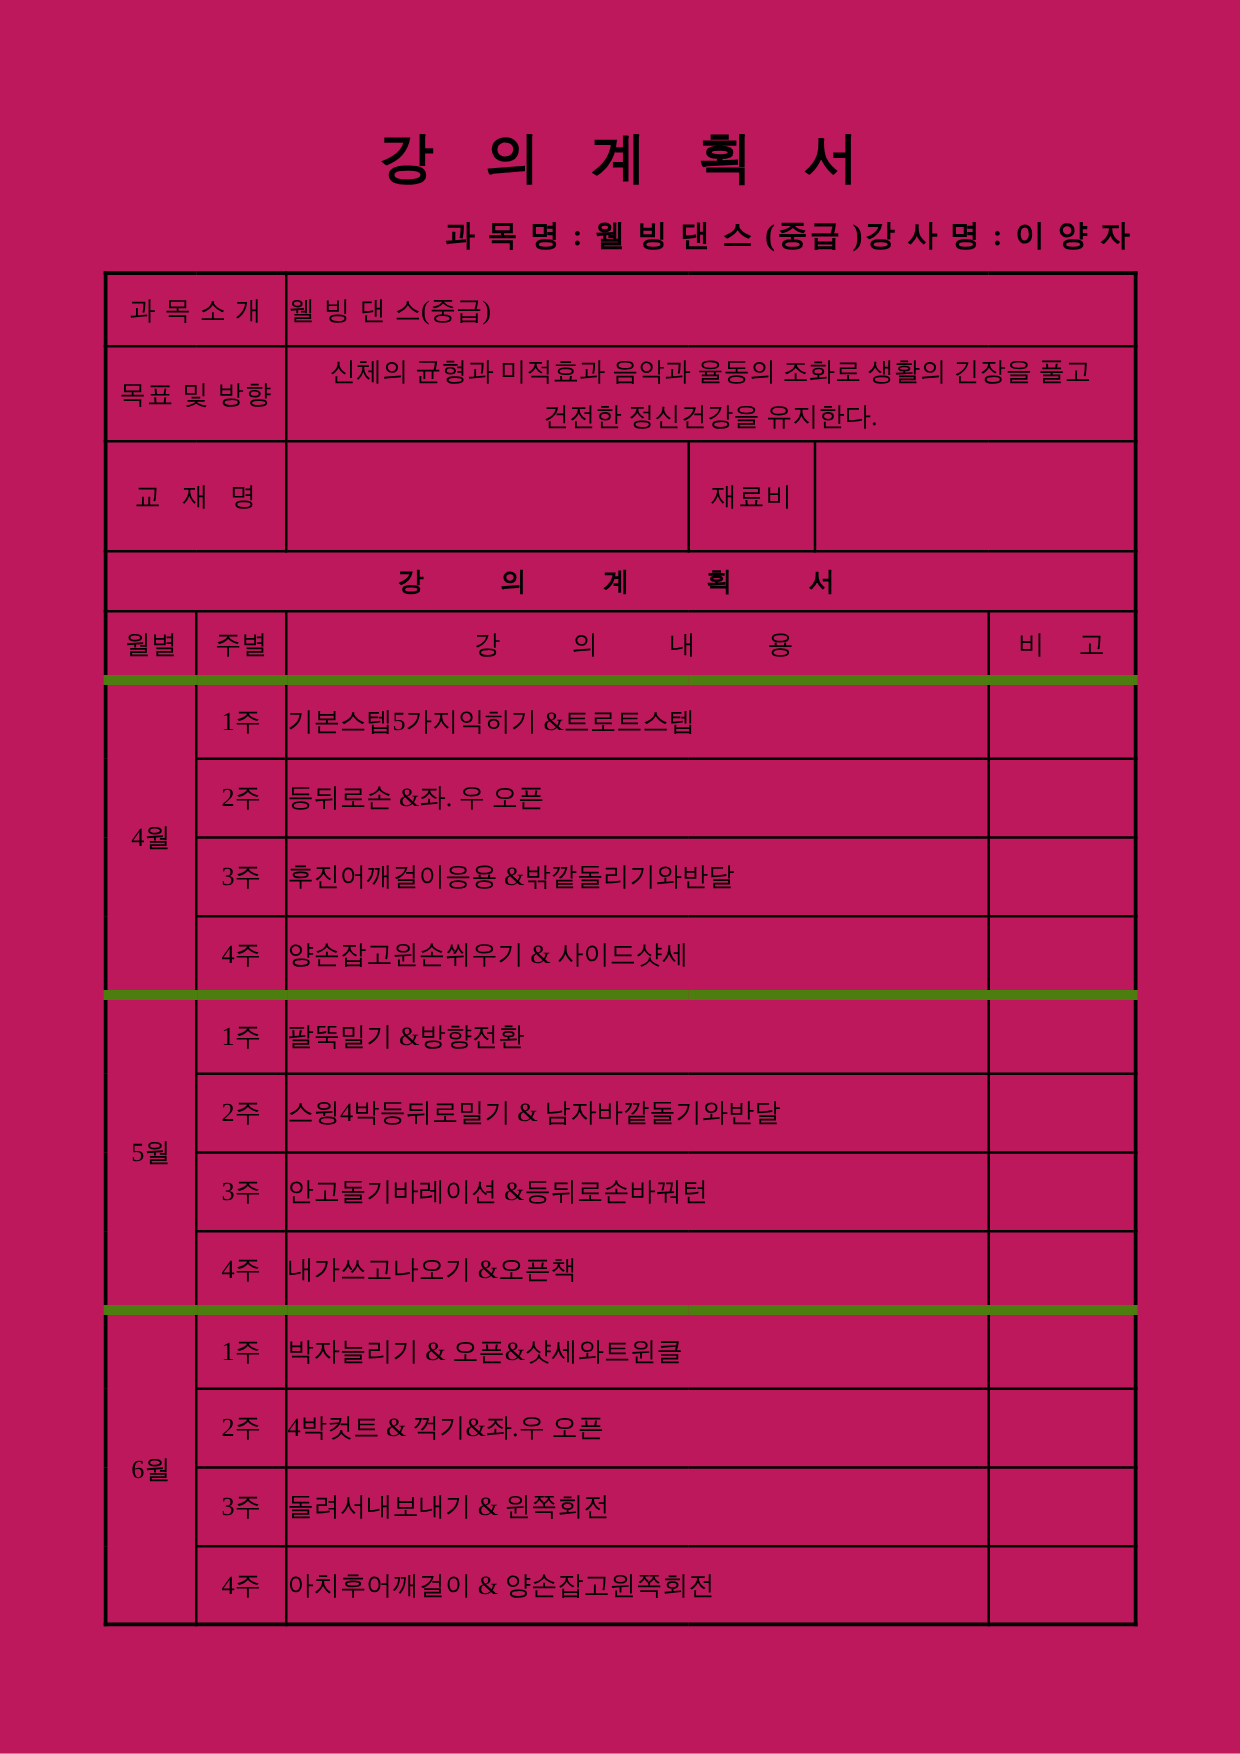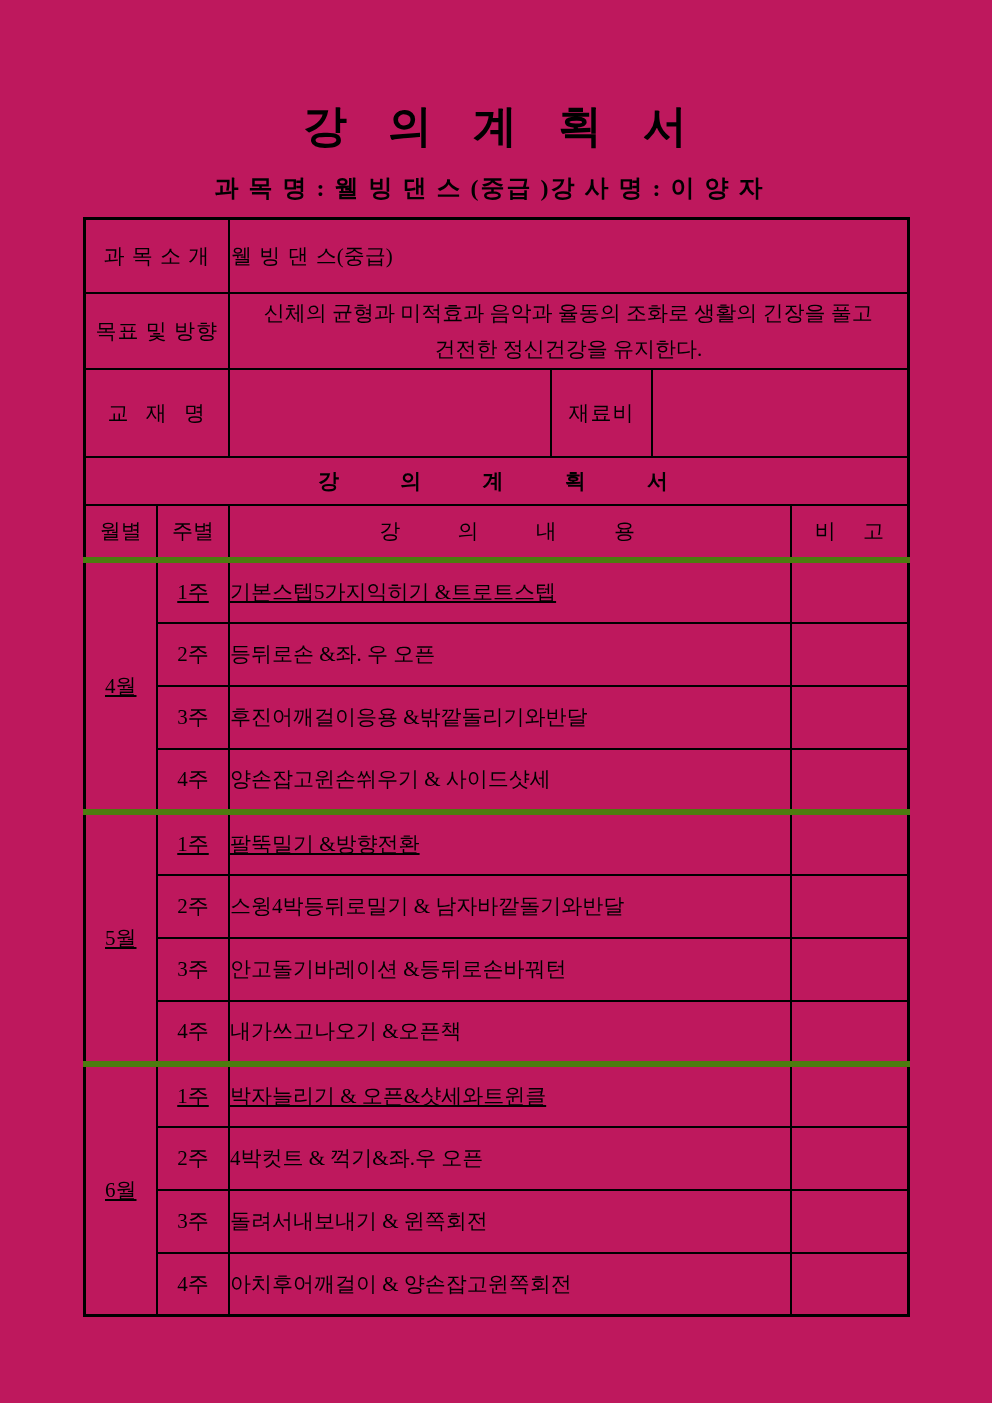--- a/index.html
+++ b/index.html
@@ -20,21 +20,21 @@
     margin-top: 97px;
     text-align: center;
     font-size: 44px;
     font-weight: 600;
     letter-spacing: 2px;
     word-spacing: 26px;
     white-space: nowrap;
   }
   .subtitle-row {
     display: flex;
-    justify-content: center;
+    justify-content: flex-end;
     align-items: baseline;
     margin-top: 16px;
     padding: 0 86px 0 73px;
     font-size: 24px;
     font-weight: bold;
     letter-spacing: 2px;
     white-space: nowrap;
   }
   table.plan {
     margin: 13px auto 0 auto;
@@ -46,39 +46,39 @@
   table.plan td {
     border: 2px solid #000;
     font-size: 21px;
     vertical-align: middle;
     overflow: hidden;
     white-space: nowrap;
   }
   .c   { text-align: center; margin-left: 40px; }
   .lbl { text-align: center; letter-spacing: 1px; }
   .lbl-spaced { word-spacing: 10px; }
-  tr.r-intro  { height: 74px; }
+  tr.r-intro  { height: 58px; }
   tr.r-goal   { height: 71px; }
   tr.r-text   { height: 88px; }
   tr.r-section{ height: 48px; }
   tr.r-head   { height: 55px; }
   tr.week-row { height: 63px; }
   .intro-val { text-align: left; word-spacing: 2px; }
   .goal-val  { text-align: center; line-height: 36px; font-size: 21px; }
   .section-title {
     font-size: 26px;
     letter-spacing: 6px;
     word-spacing: 44px;
     font-weight: 600;
   }
   .head { font-weight: 500; }
   .content-head { letter-spacing: 6px; word-spacing: 40px; }
   .note-head    { word-spacing: 22px; }
   .content-cell { text-align: left; padding-left: 0; }
-  tr.month-start td { border-top: 6px solid #4d7c0f; text-decoration: underline; }
+  tr.month-start td { border-top: 8px solid #4d7c0f; }
   tr.r-head td { border-bottom: 3px solid #4d7c0f; }
 </style>
 </head>
 <body>
 
 <div class="page">
 
   <div class="doc-title">강 의 계 획 서</div>
 
   <div class="subtitle-row">

